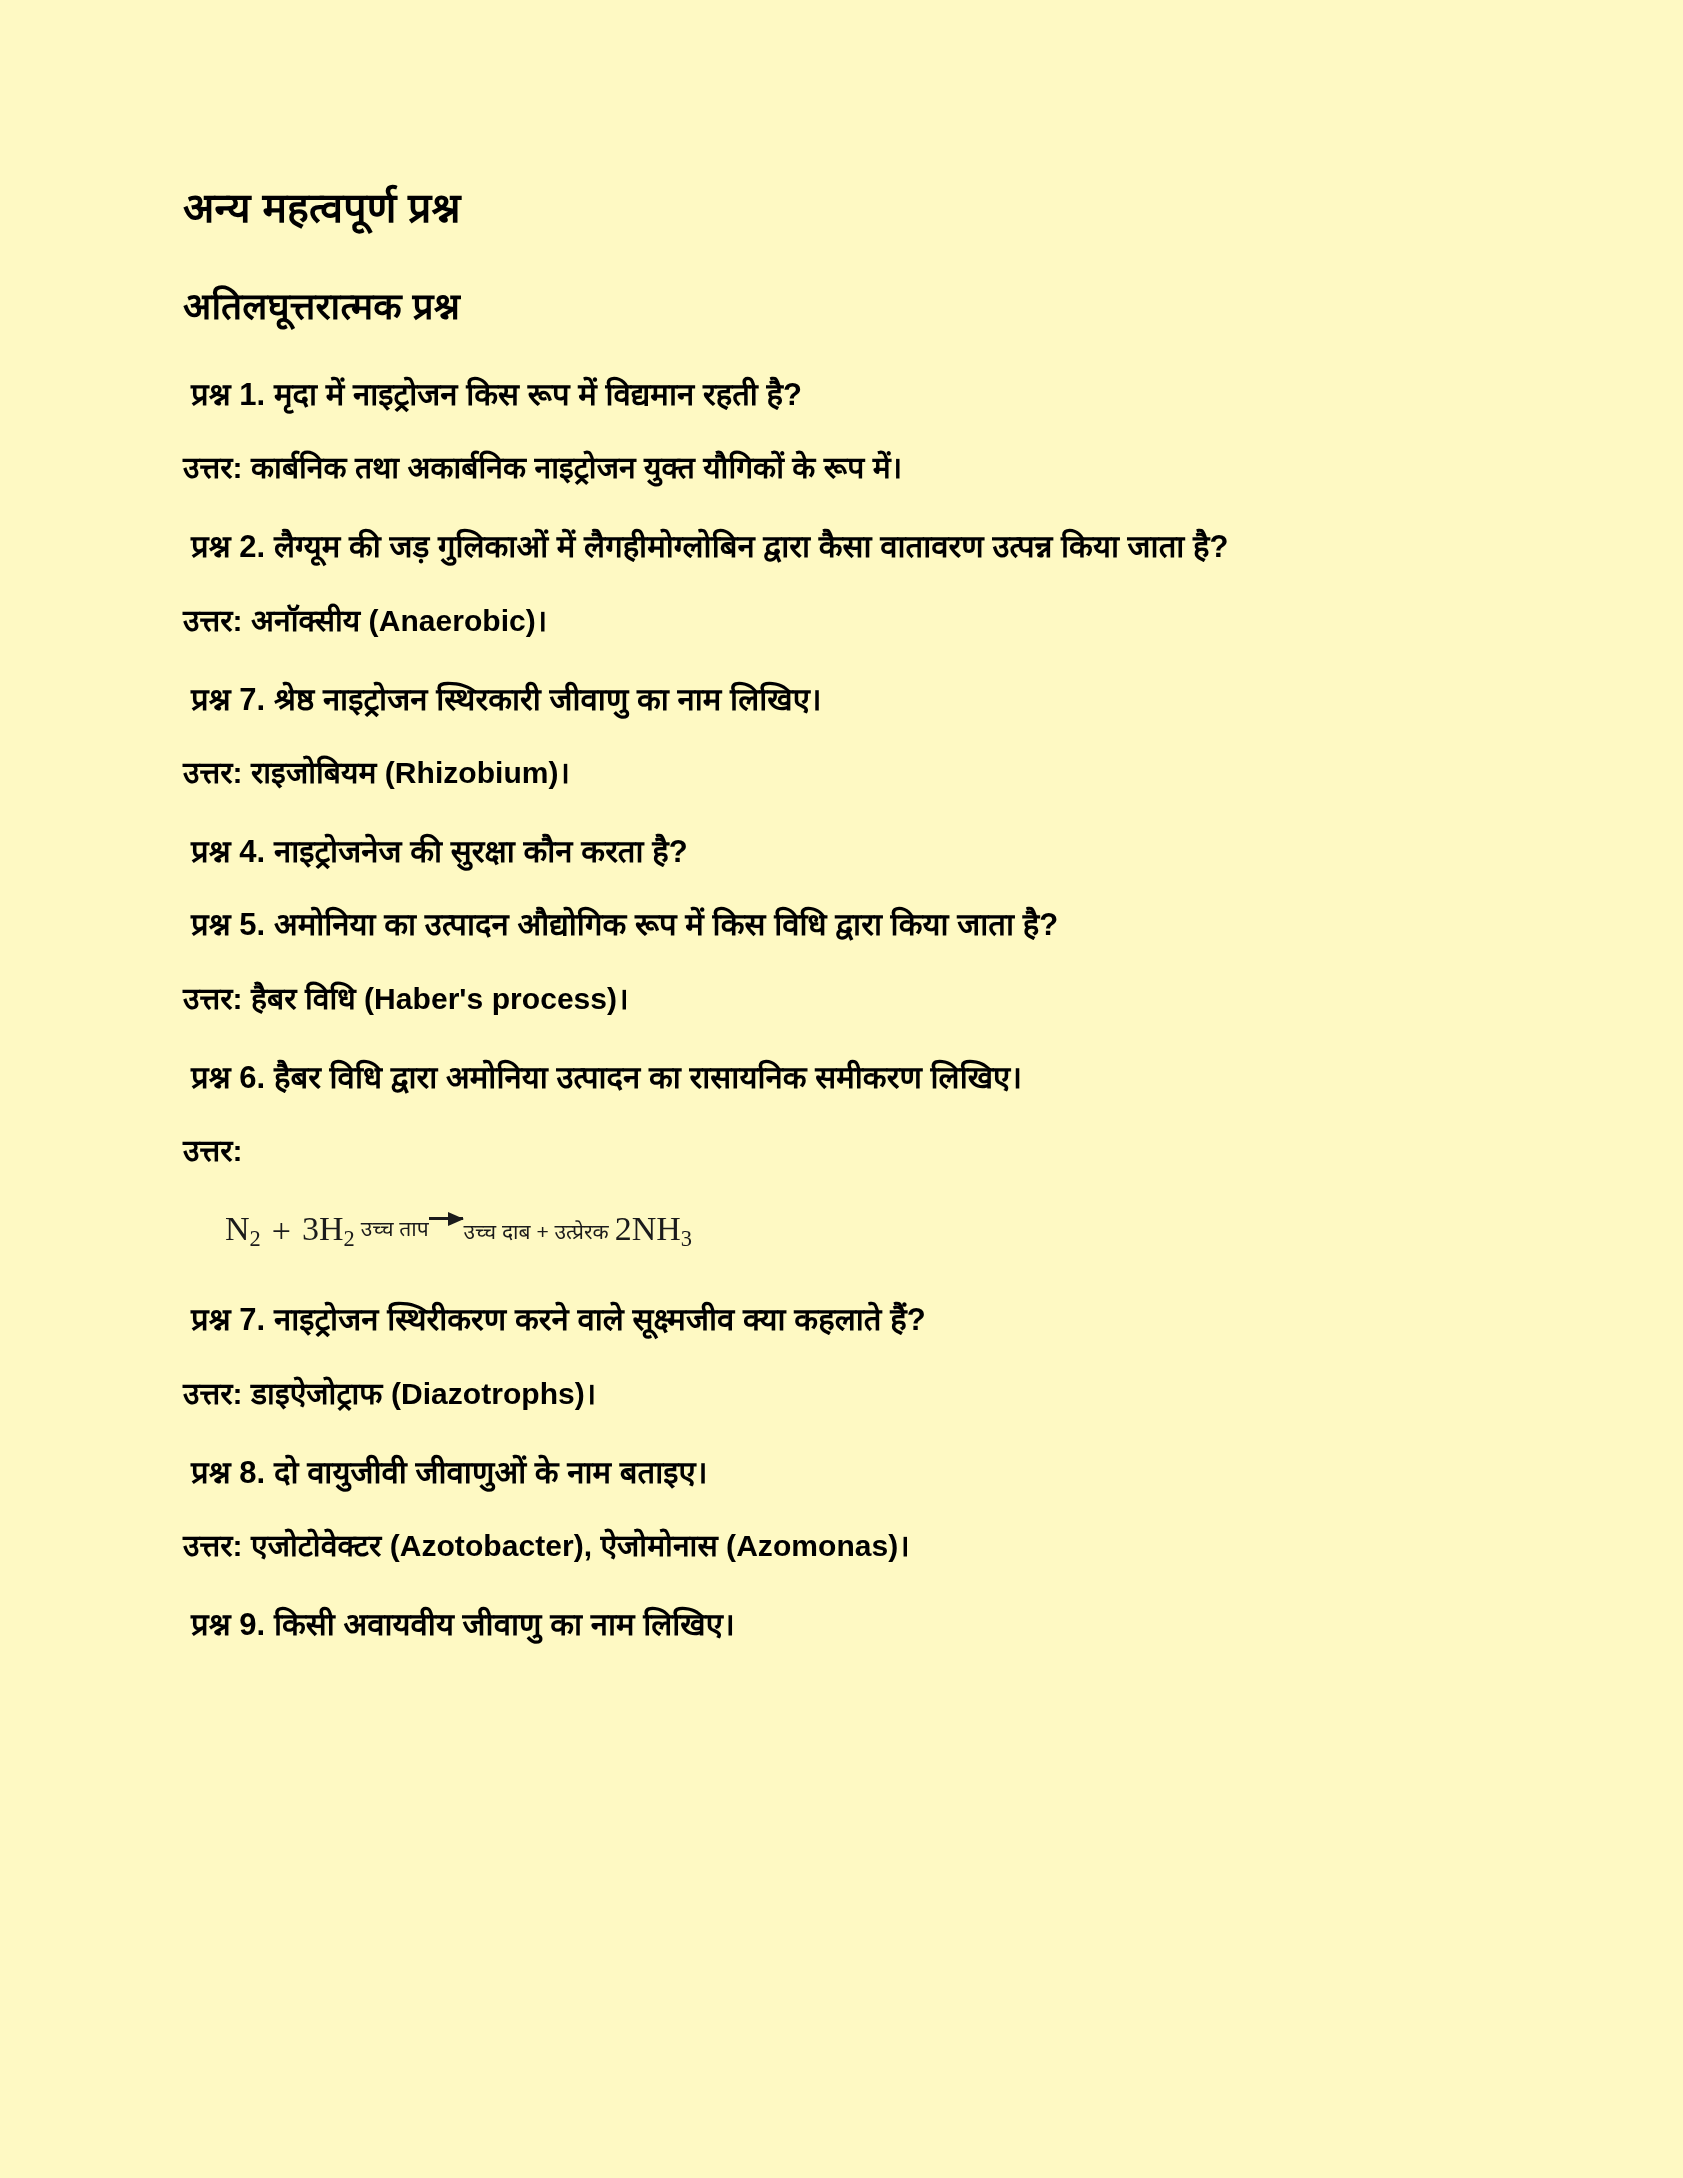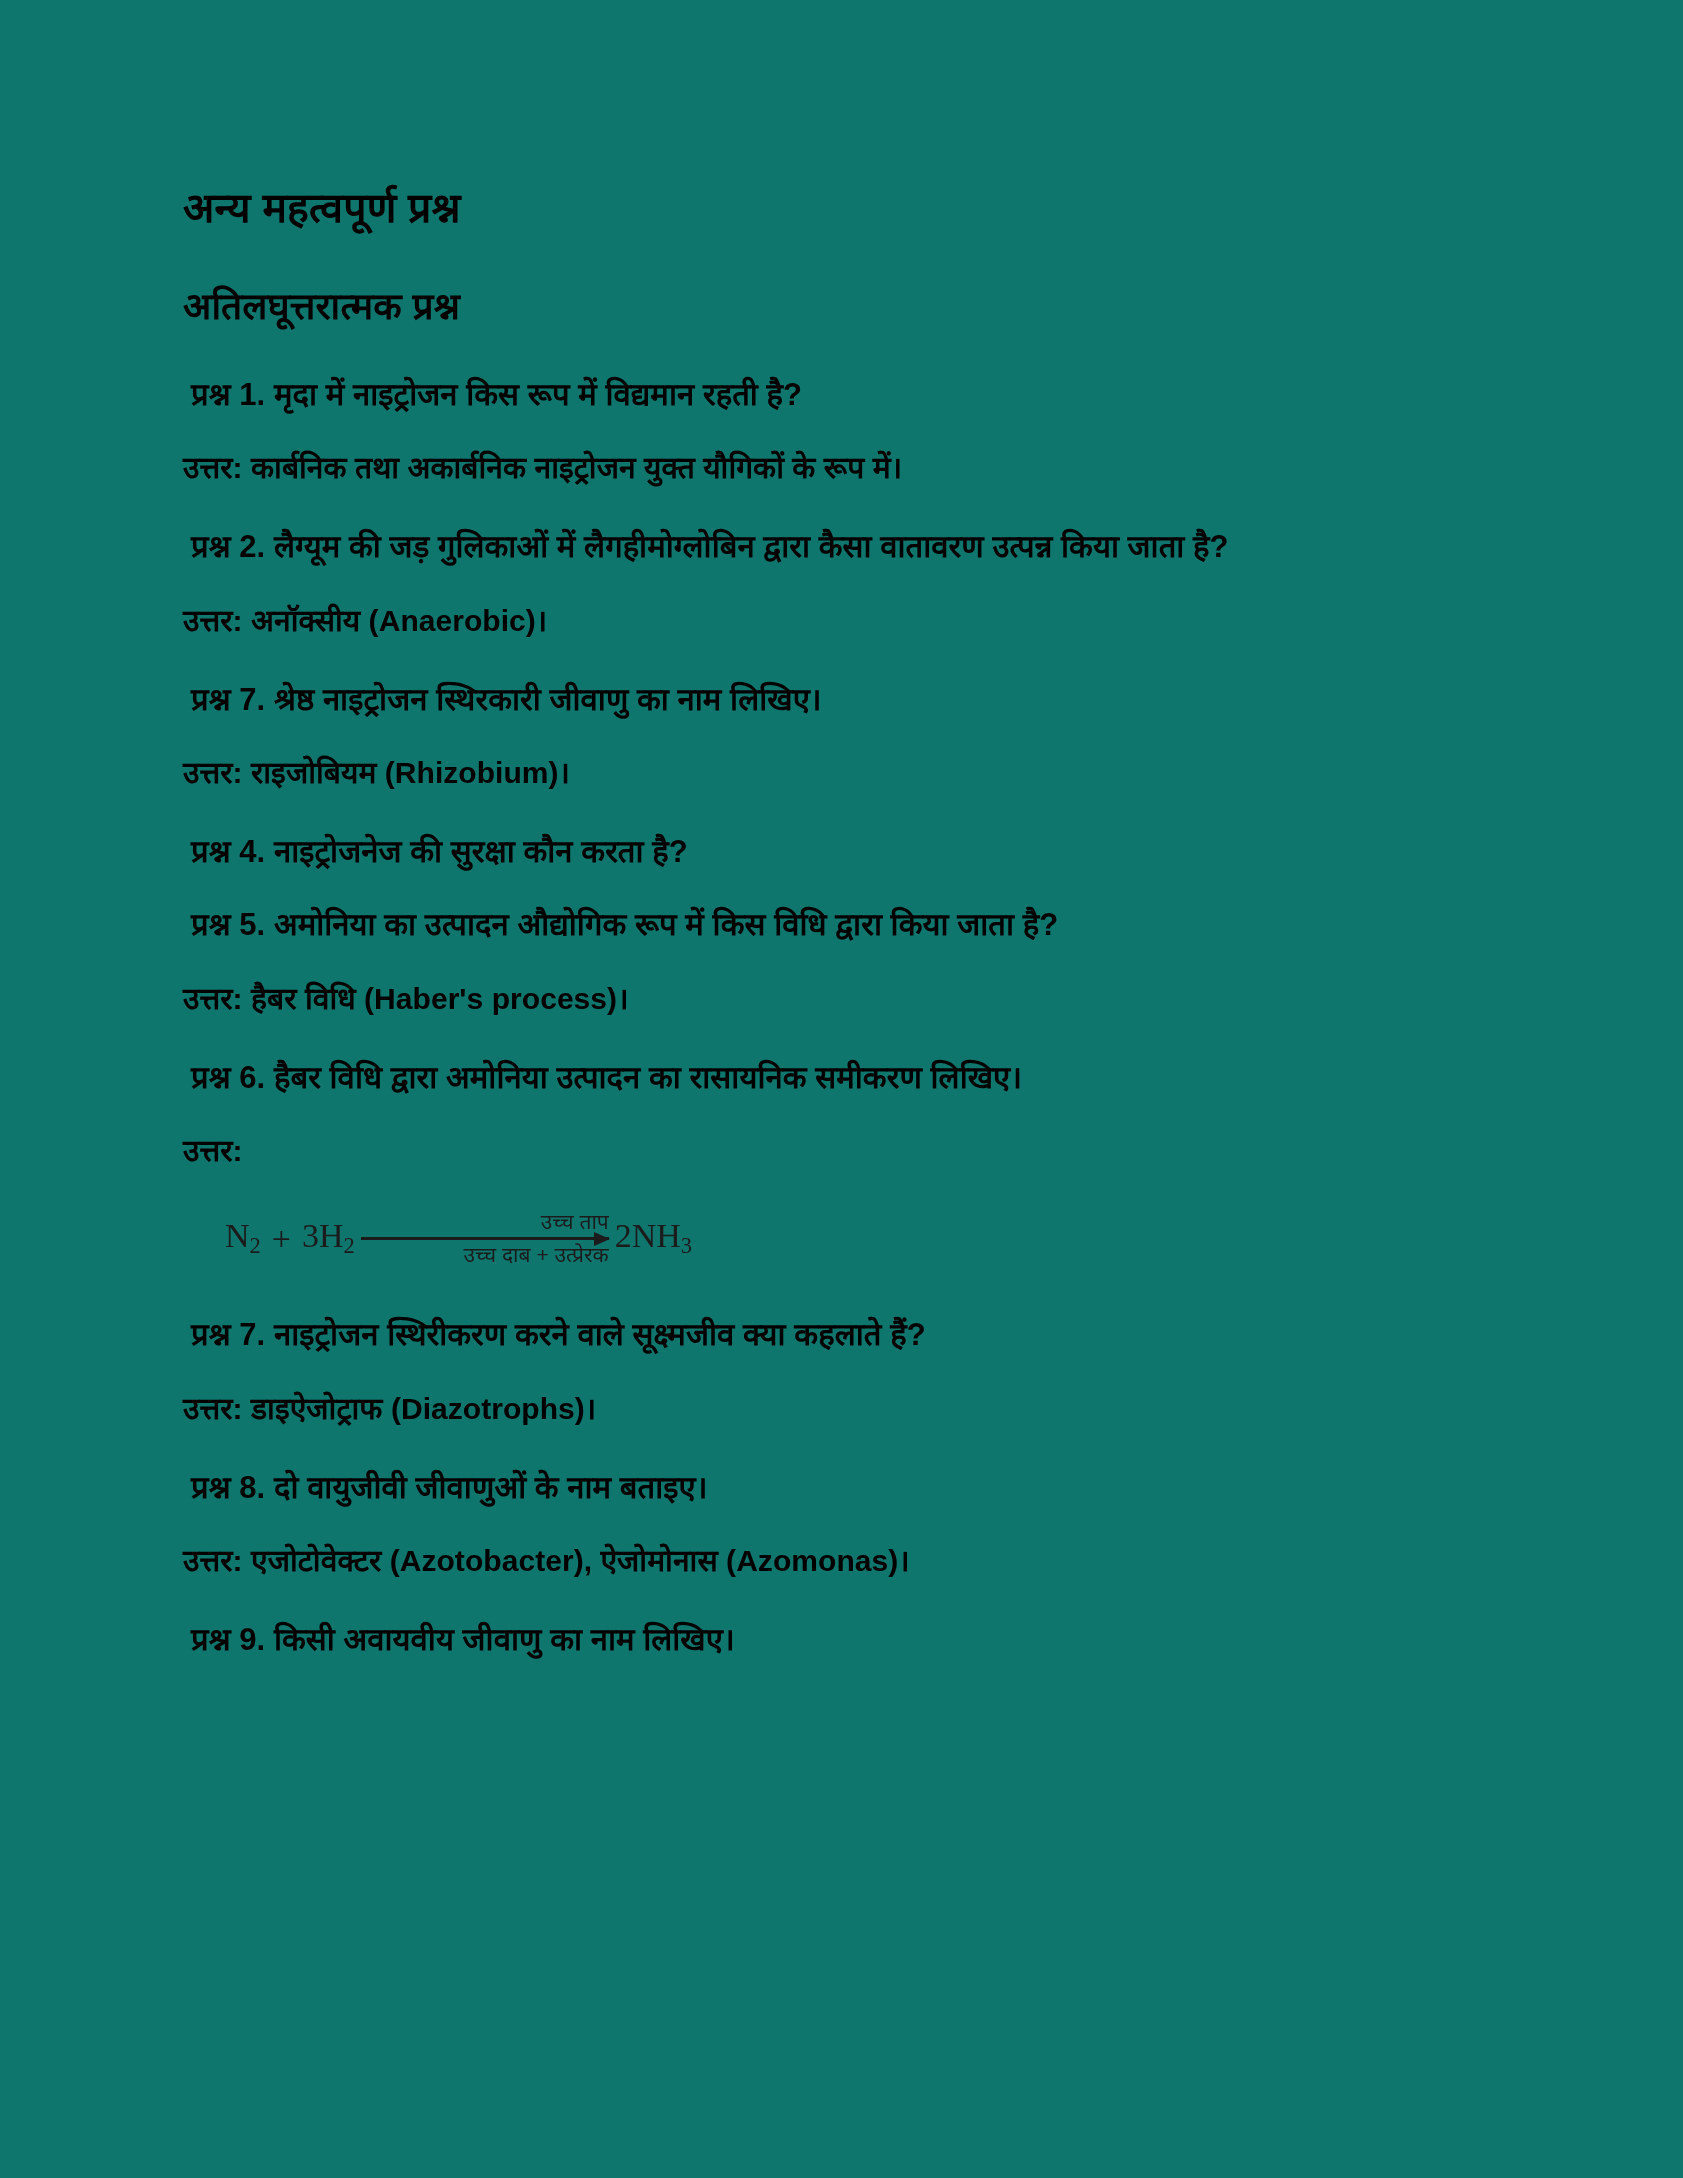--- a/index.html
+++ b/index.html
@@ -14,21 +14,21 @@
     font-family: "Liberation Sans", "DejaVu Sans", sans-serif;
     color: #000000;
     -webkit-font-smoothing: antialiased;
   }
   .page {
     position: relative;
     width: 1683px;
     height: 2178px;
     box-sizing: border-box;
     padding: 183px 168px 0 183px;
-    background: #0f766e;
+    background: #fef9c3;
   }
   .h1 {
     font-size: 41px;
     font-weight: 700;
     line-height: 1.22;
     letter-spacing: 0.2px;
     margin: 0 0 51px 0;
   }
   .h2 {
     font-size: 37px;
@@ -85,22 +85,22 @@
   }
   .eq-term sub {
     font-size: 0.66em;
     vertical-align: -0.28em;
   }
   .eq-plus {
     margin: 0 11px;
   }
   .eq-arrow-wrap {
     display: inline-flex;
-    flex-direction: column;
-    align-items: flex-end;
+    flex-direction: row;
+    align-items: flex-start;
     justify-content: center;
     margin: 0 6px;
     position: relative;
     min-width: 248px;
   }
   .eq-above, .eq-below {
     font-family: "Liberation Sans", "DejaVu Sans", sans-serif;
     font-size: 21px;
     text-align: center;
     line-height: 1.15;

